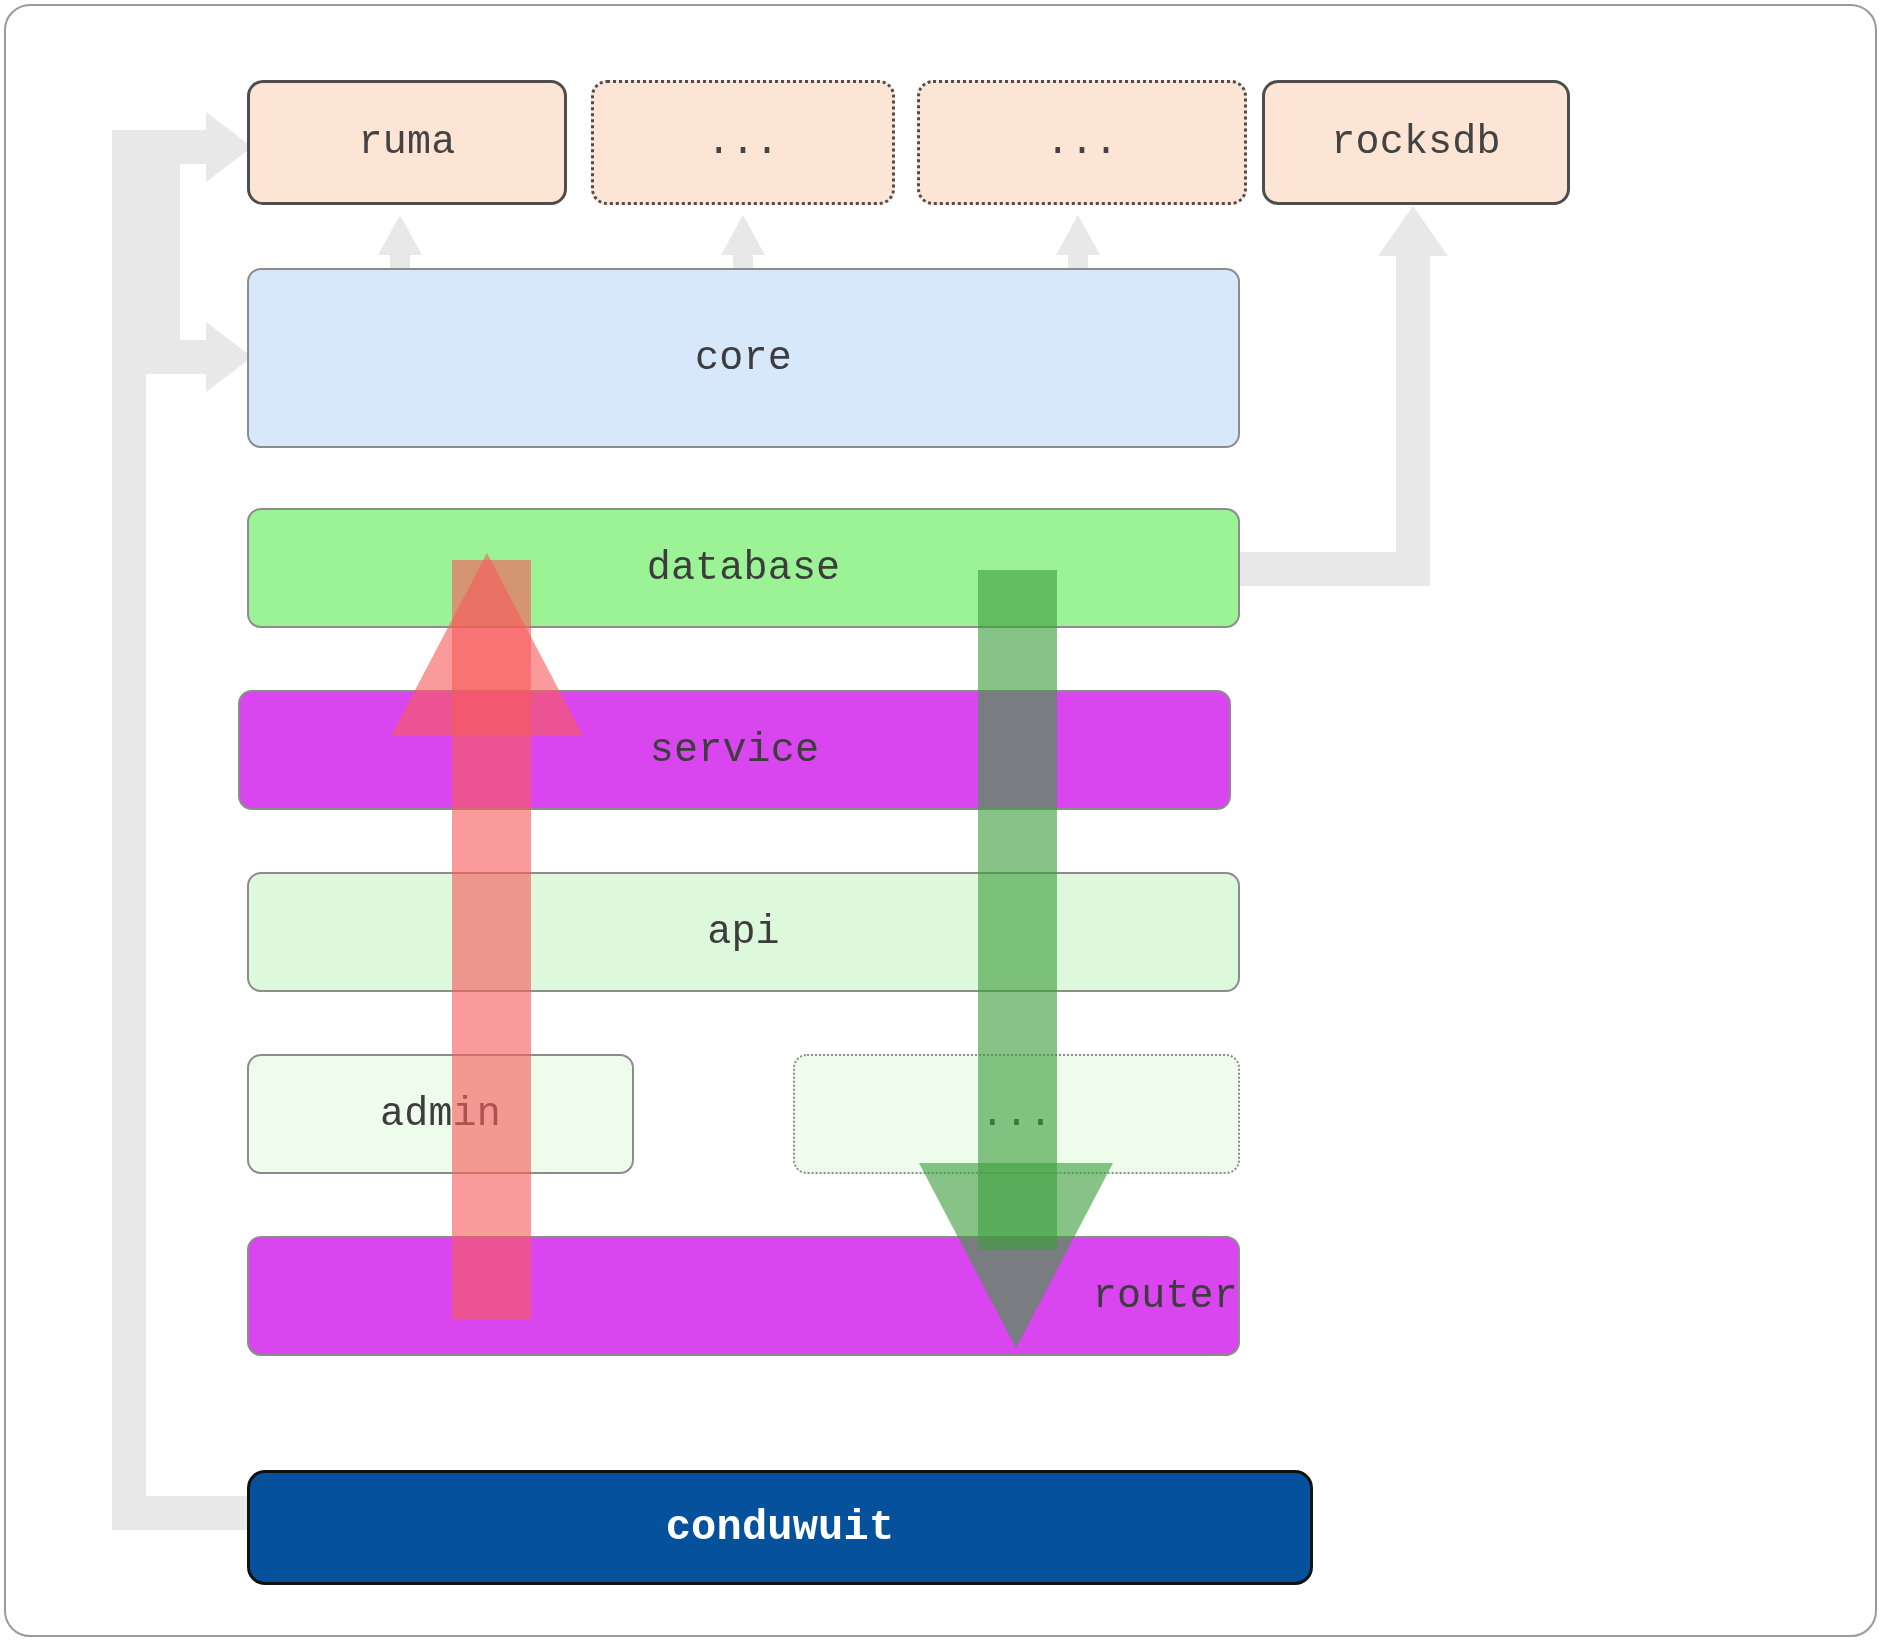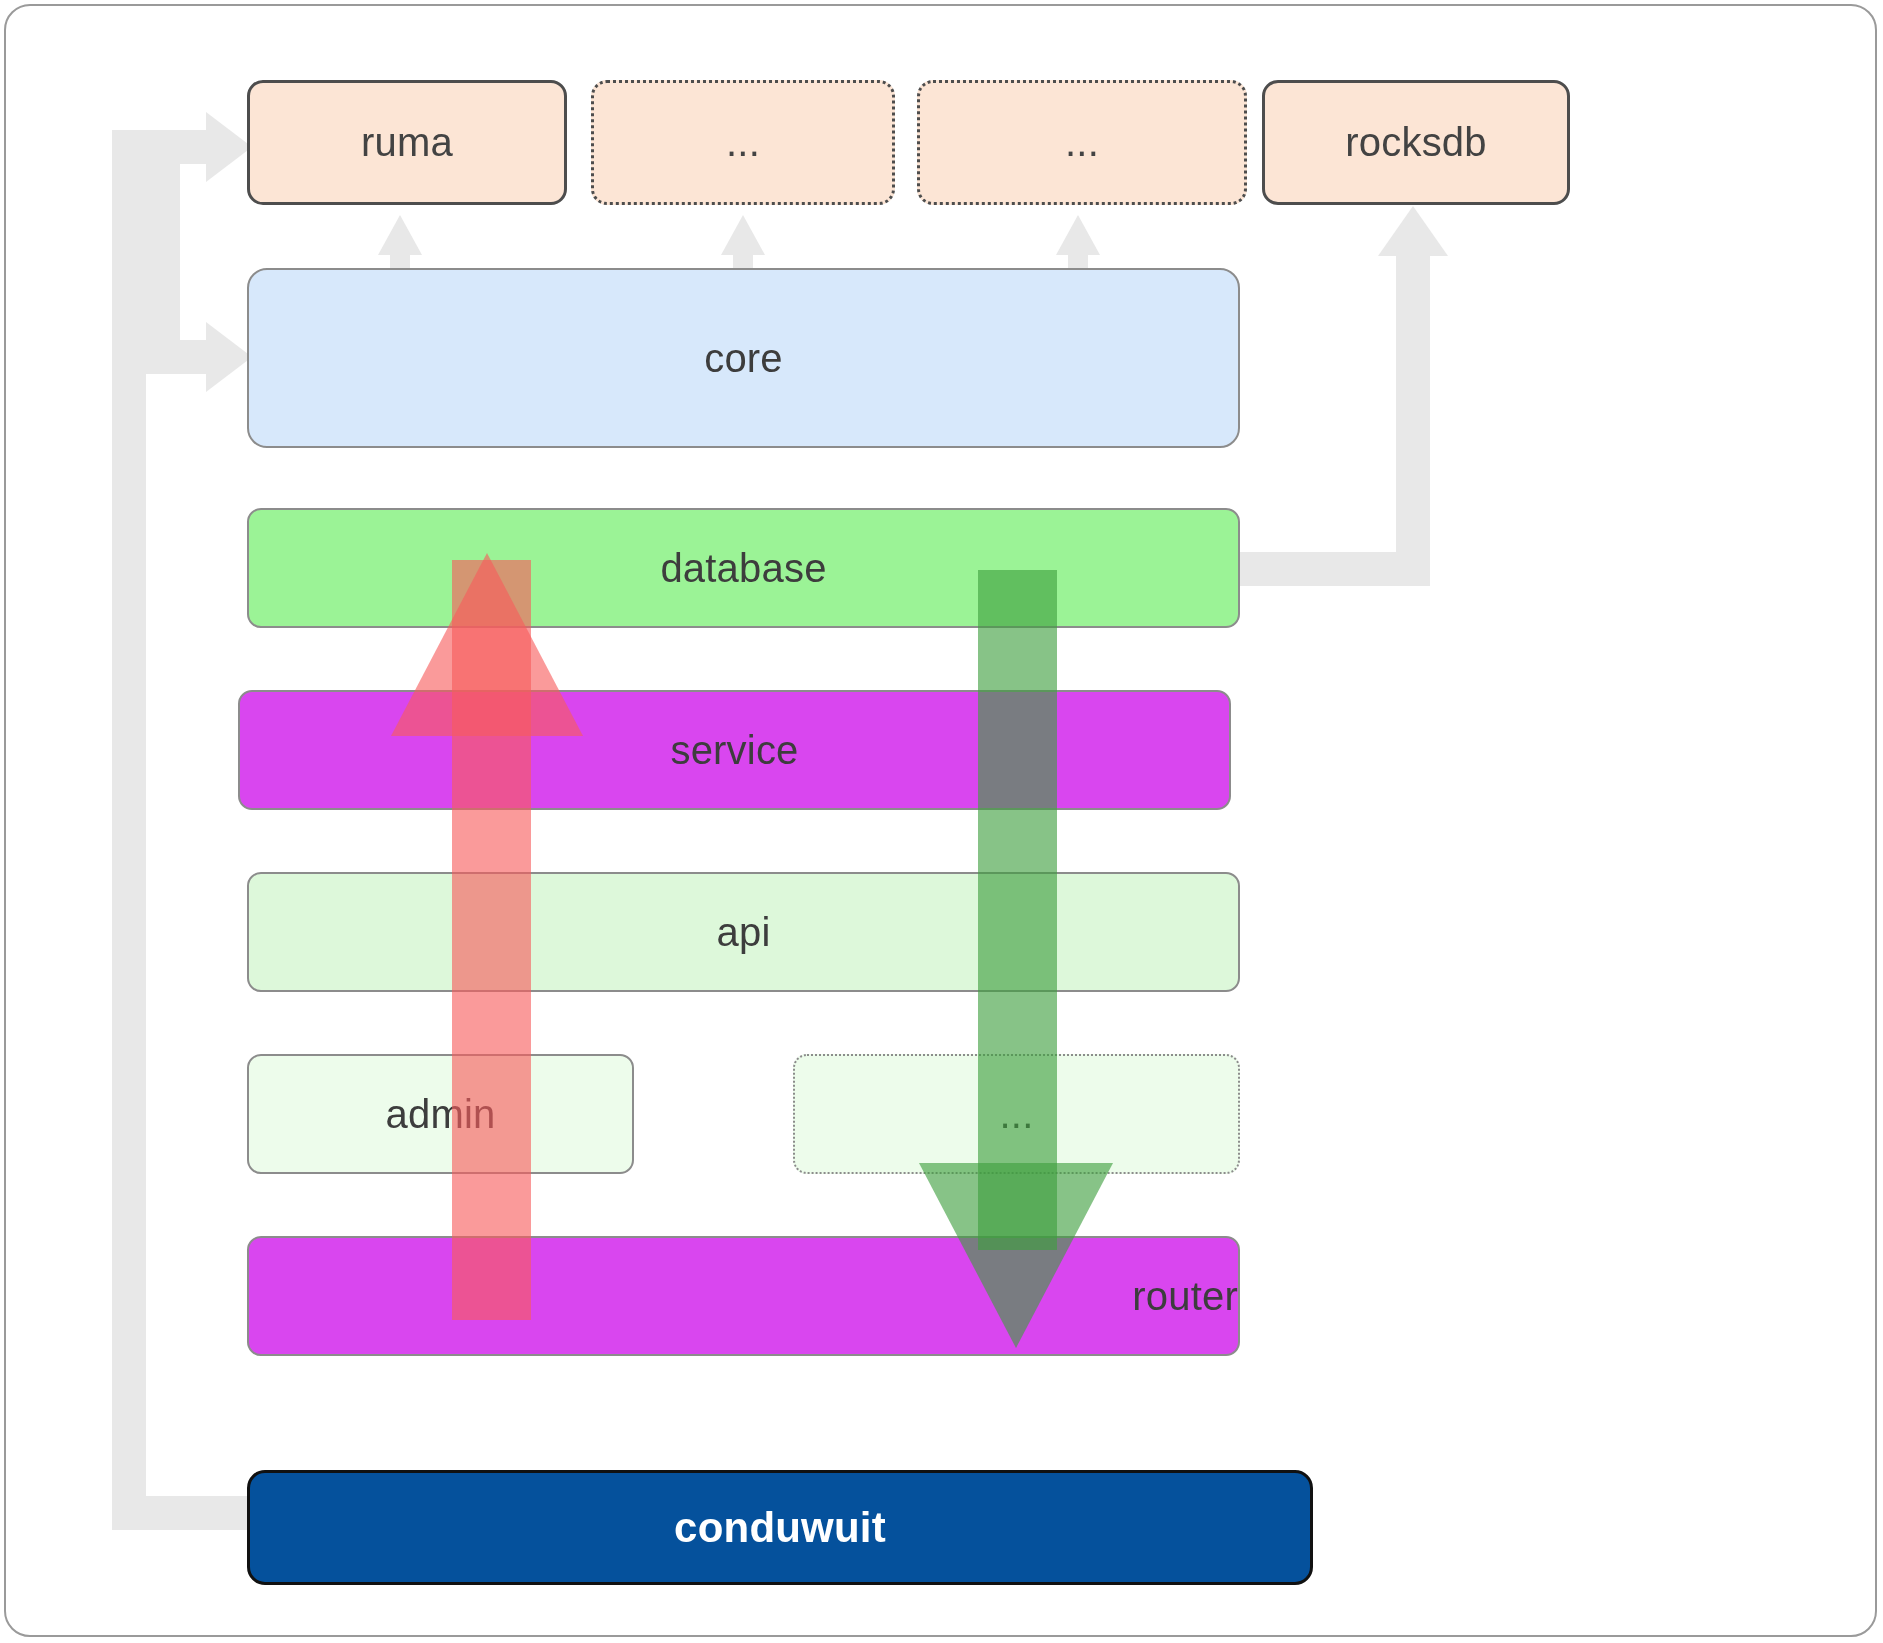--- a/index.html
+++ b/index.html
@@ -6,20 +6,21 @@
   body{
     font-family:"Liberation Sans","DejaVu Sans",sans-serif;
     -webkit-font-smoothing:antialiased;
   }
   #canvas{
     position:relative;
     width:1883px;
     height:1643px;
     background:#ffffff;
     overflow:hidden;
+    font-family:Liberation Mono, monospace;
   }
   
   .frame{
     position:absolute;
     left:4px; top:4px;
     width:1873px; height:1633px;
     border:2px solid #9a9a9a;
     border-radius:26px;
     box-sizing:border-box;
     background:#ffffff;
@@ -43,21 +44,21 @@
     font-size:40px;
     color:#434343;
   }
   .dep.dotted{
     border:3px dotted #4d4d4d;
   }
   
   .core{
     background:#d7e8fb;
     border:2px solid #8c8c8c;
-    border-radius:20px;
+    border-radius:14px;
   }
   
   .layer{
     border:2px solid #8c8c8c;
     border-radius:14px;
   }
   .layer.dotted{border:2px dotted #8c8c8c;}
   
   .root{
     background:#05519c;

